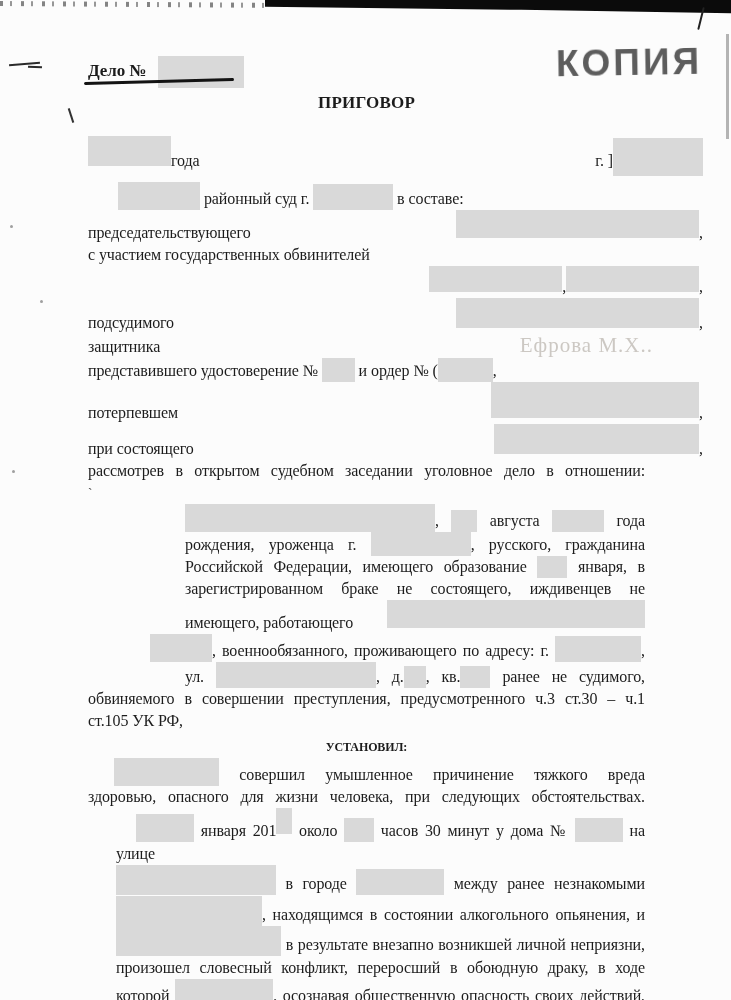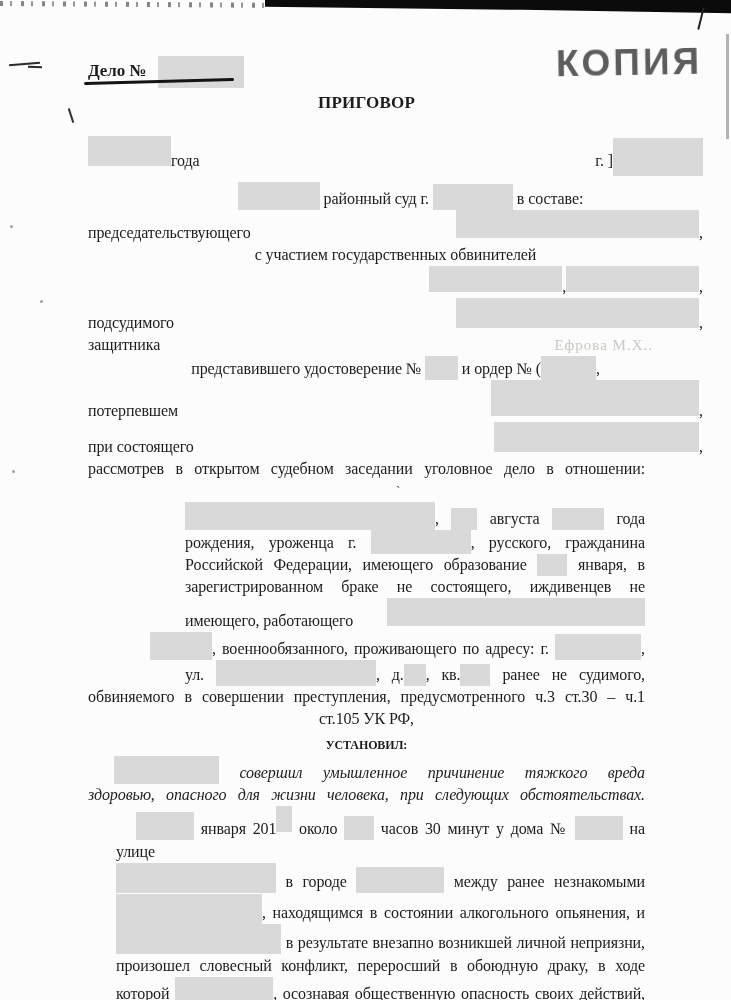--- a/index.html
+++ b/index.html
@@ -23,40 +23,40 @@
     transform:rotate(-1deg);filter:blur(.5px);}
   
   .content{position:absolute;left:88px;top:56px;width:620px;}
   .case-row{position:relative;height:30px;margin-bottom:6px;}
   .case-label{font-weight:bold;font-size:17px;position:relative;display:inline-block;}
   .case-underline{position:absolute;left:-4px;top:24px;width:150px;height:3px;background:#141414;transform:rotate(-1.6deg);border-radius:2px;}
   .case-row .redact{margin-left:8px;}
   .title{width:557px;text-align:center;font-weight:bold;font-size:17px;line-height:22px;letter-spacing:.2px;margin-top:6px;}
   .line{line-height:22px;}
   .just{text-align:justify;text-align-last:justify;}
-  .plain{text-align:center;}
+  .plain{text-align:left;}
   .flex{display:flex;align-items:baseline;}
   .spacer{flex:1;}
   .gap{display:inline-block;}
   .tiny{line-height:12px;font-size:13px;color:#444;}
   .w557{width:557px;}
   .w615{width:615px;}
   .redact{display:inline-block;background:#d9d9d9;vertical-align:-6px;position:relative;}
   .flex .redact{vertical-align:baseline;}
-  .faint{color:#ccc8c3;font-size:15px;letter-spacing:1px;}
+  .faint{color:#ccc8c3;font-size:21px;letter-spacing:1px;}
   #date-row .line{margin-top:14px;margin-bottom:10px;}
   #court-block{margin-top:0;}
   #court-block .line{line-height:22px;}
   #defendant-block{margin-left:97px;width:460px;}
   #defendant-block .line{line-height:22px;}
   #charge-block{width:557px;}
   #charge-block .line{line-height:22px;}
   .heading{width:557px;text-align:center;font-weight:bold;font-size:12px;line-height:22px;margin-top:4px;}
   #found-block{width:557px;}
-  #found-block .line{line-height:22px;font-style:italic;}
+  #found-block .line{line-height:22px;}
   #facts-block{width:557px;margin-top:6px;}
   #facts-block .line{line-height:22.5px;margin-left:28px;}
 </style>
 </head>
 <body>
 
 <div class="page">
 
   <div class="top-speckle"></div>
   <div class="top-band"></div>

